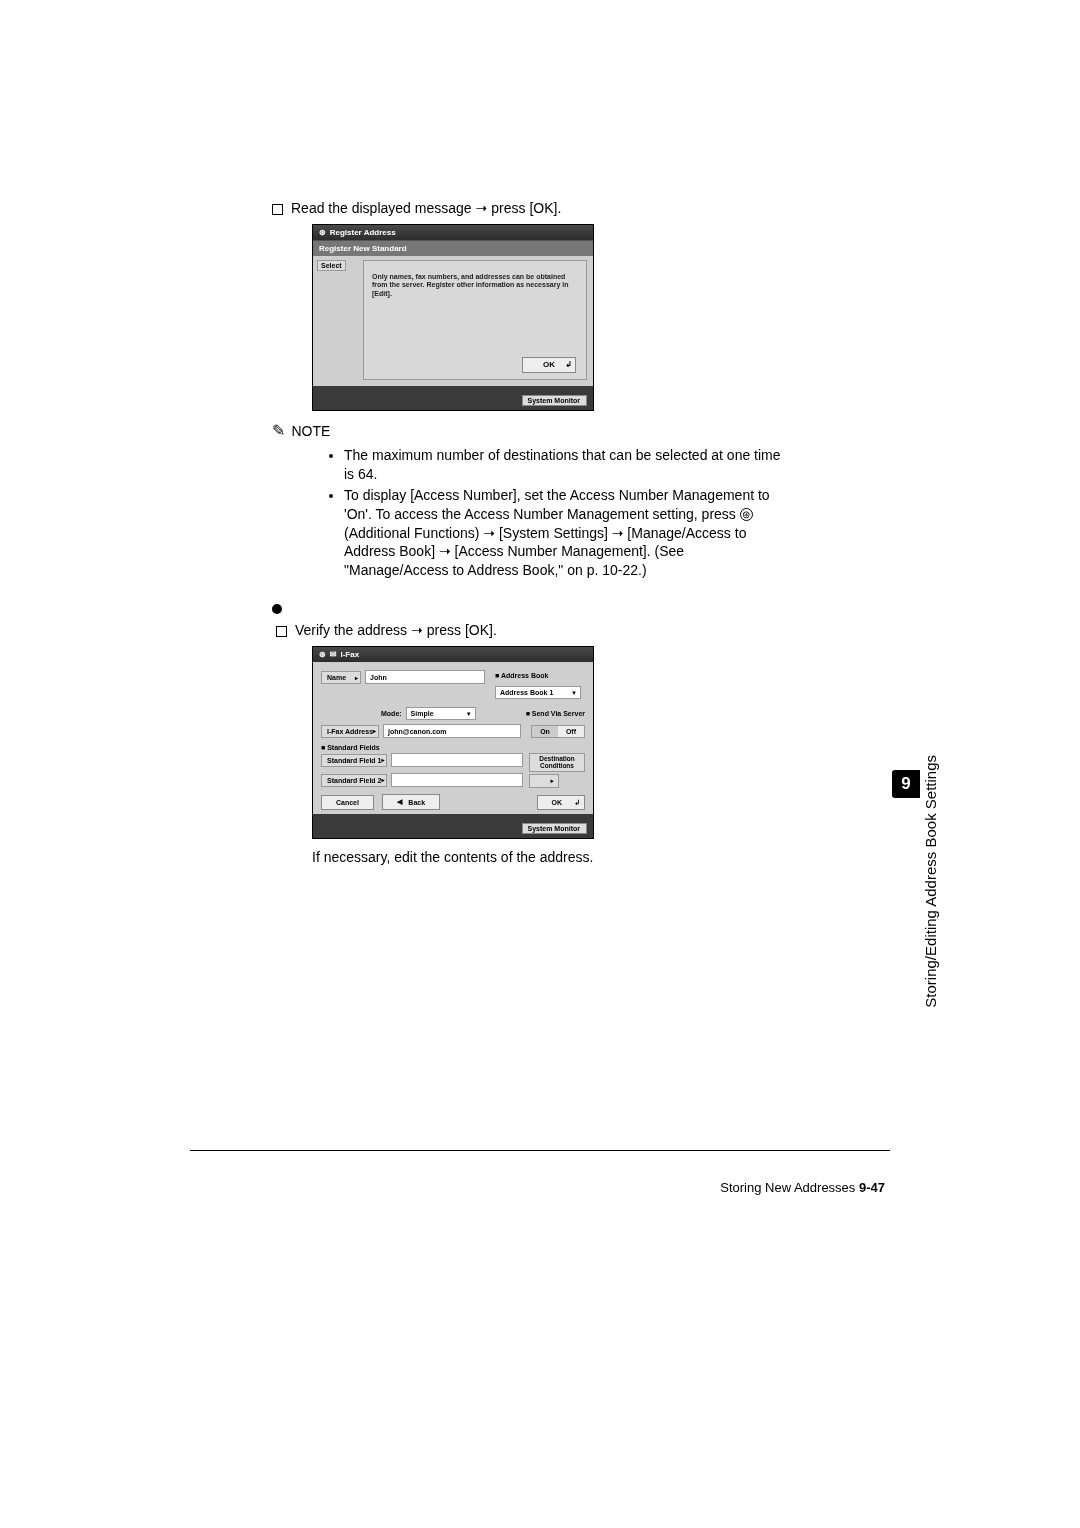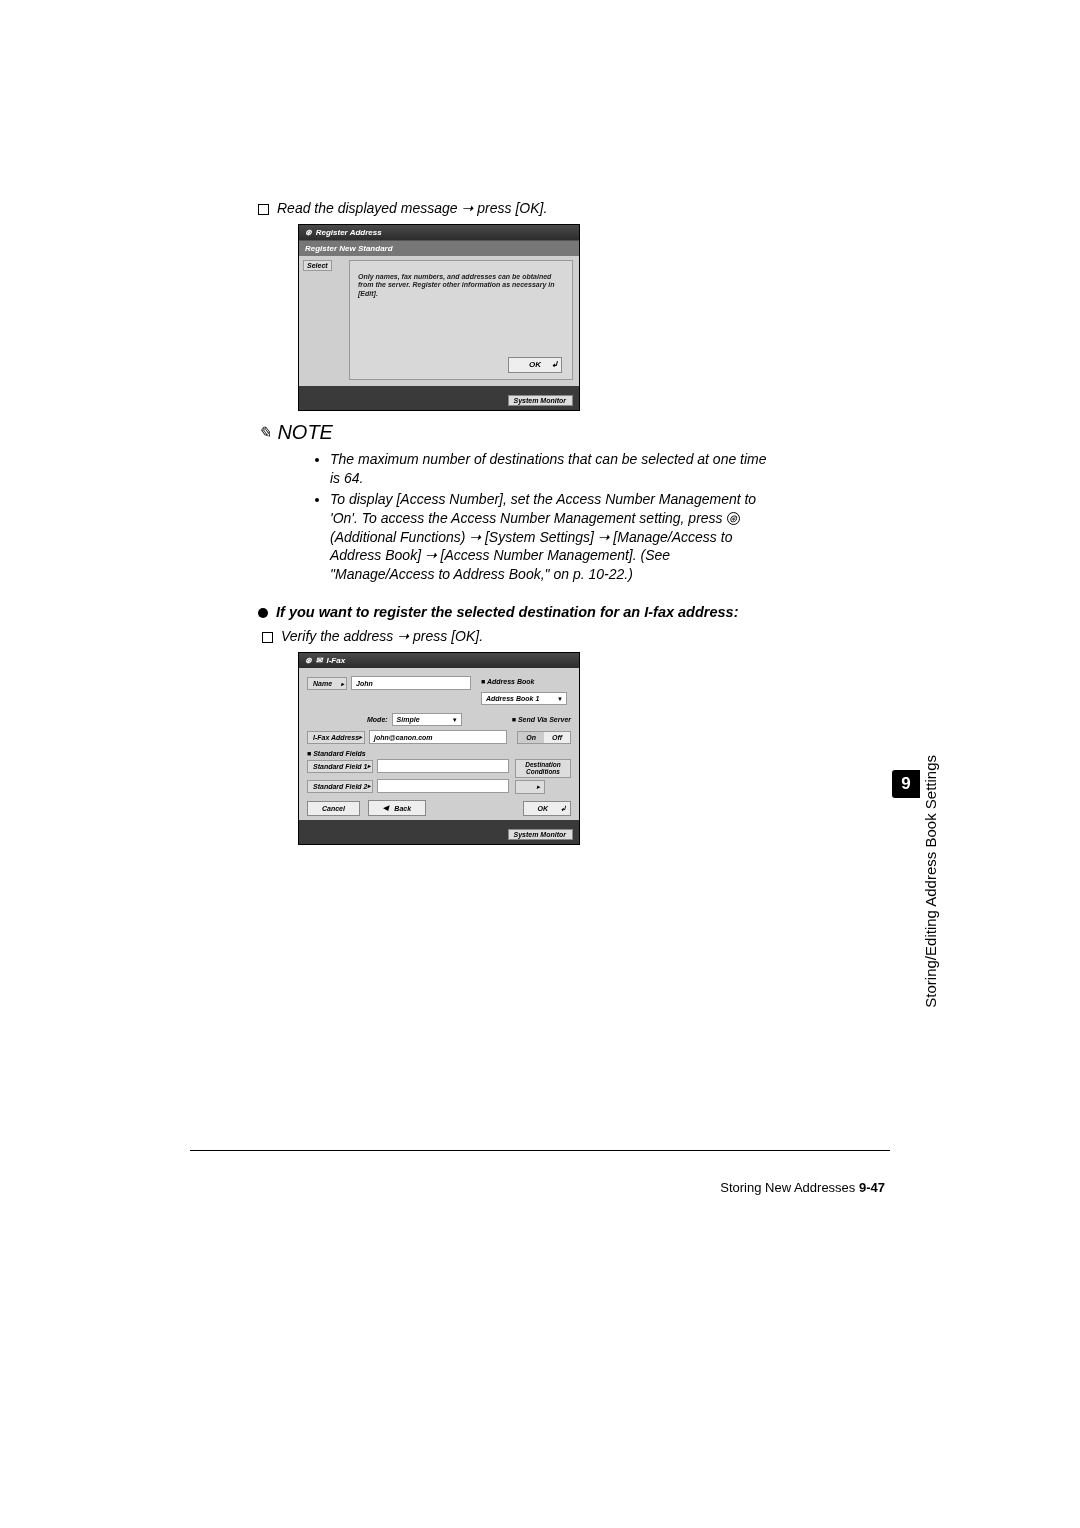--- a/index.html
+++ b/index.html
@@ -6,24 +6,23 @@
   body {
     width: 1080px;
     height: 1528px;
     background: #fff;
     font-family: Arial, Helvetica, sans-serif;
     position: relative;
     color: #000;
   }
   .content {
     position: absolute;
-    left: 258px;
+    left: 272px;
     top: 200px;
     width: 520px;
-    font-style: italic;
   }
   .line-item {
     font-size: 14px;
     margin-bottom: 8px;
     display: flex;
     align-items: center;
     gap: 4px;
   }
   .checkbox-sq {
     display: inline-block;
@@ -126,21 +125,21 @@
   .note-row {
     display: flex;
     align-items: center;
     gap: 6px;
     margin: 4px 0 6px 0;
   }
   .pencil {
     font-size: 16px;
   }
   .note-label {
-    font-size: 20px;
+    font-size: 14px;
   }
   .bullet-list {
     list-style: disc;
     margin-left: 42px;
     font-size: 14px;
     line-height: 1.35;
   }
   .bullet-list li { margin-bottom: 2px; margin-left: 30px; }
   .circled { display:inline-block; border:1px solid #000; border-radius:50%; width:13px; height:13px; font-size:10px; line-height:12px; text-align:center; vertical-align:middle; }
   .section-head {
@@ -231,21 +230,20 @@
   </div>
   <ul class="bullet-list">
     <li>The maximum number of destinations that can be selected at one time is 64.</li>
     <li>
       <span>To display [Access Number], set the Access Number Management to 'On'. To access the Access Number Management setting, press </span><span class="circled">⊛</span><span> (Additional Functions) </span><span class="arrow">➝</span><span> [System Settings] </span><span class="arrow">➝</span><span> [Manage/Access to Address Book] </span><span class="arrow">➝</span><span> [Access Number Management]. (See "Manage/Access to Address Book," on p. 10-22.)</span>
     </li>
   </ul>
 
   <div class="section-head">
     <span class="black-dot"></span>
-    <span class="section-title">If you want to register the selected destination for an I-fax address:</span>
   </div>
 
   <div class="line-item" style="margin-left:4px">
     <span class="checkbox-sq"></span>
     <span>Verify the address</span>
     <span class="arrow">➝</span>
     <span>press [OK].</span>
   </div>
 
   <div class="screenshot">
@@ -312,20 +310,21 @@
         <span class="ss2-back">◀ <span>Back</span></span>
         <span style="flex:1"></span>
         <span class="ss2-btn primary">OK</span>
       </div>
     </div>
     <div class="ss-footer">
       <span class="ss-sysmon">System Monitor</span>
     </div>
   </div>
 
+  <div class="return-text">If necessary, edit the contents of the address.</div>
 
 </div>
 
 <div class="hr-bottom"></div>
 <div class="footer-text">
   <span>Storing New Addresses</span>
   <span class="footer-page">9-47</span>
 </div>
 
 <div class="side-text">Storing/Editing Address Book Settings</div>

